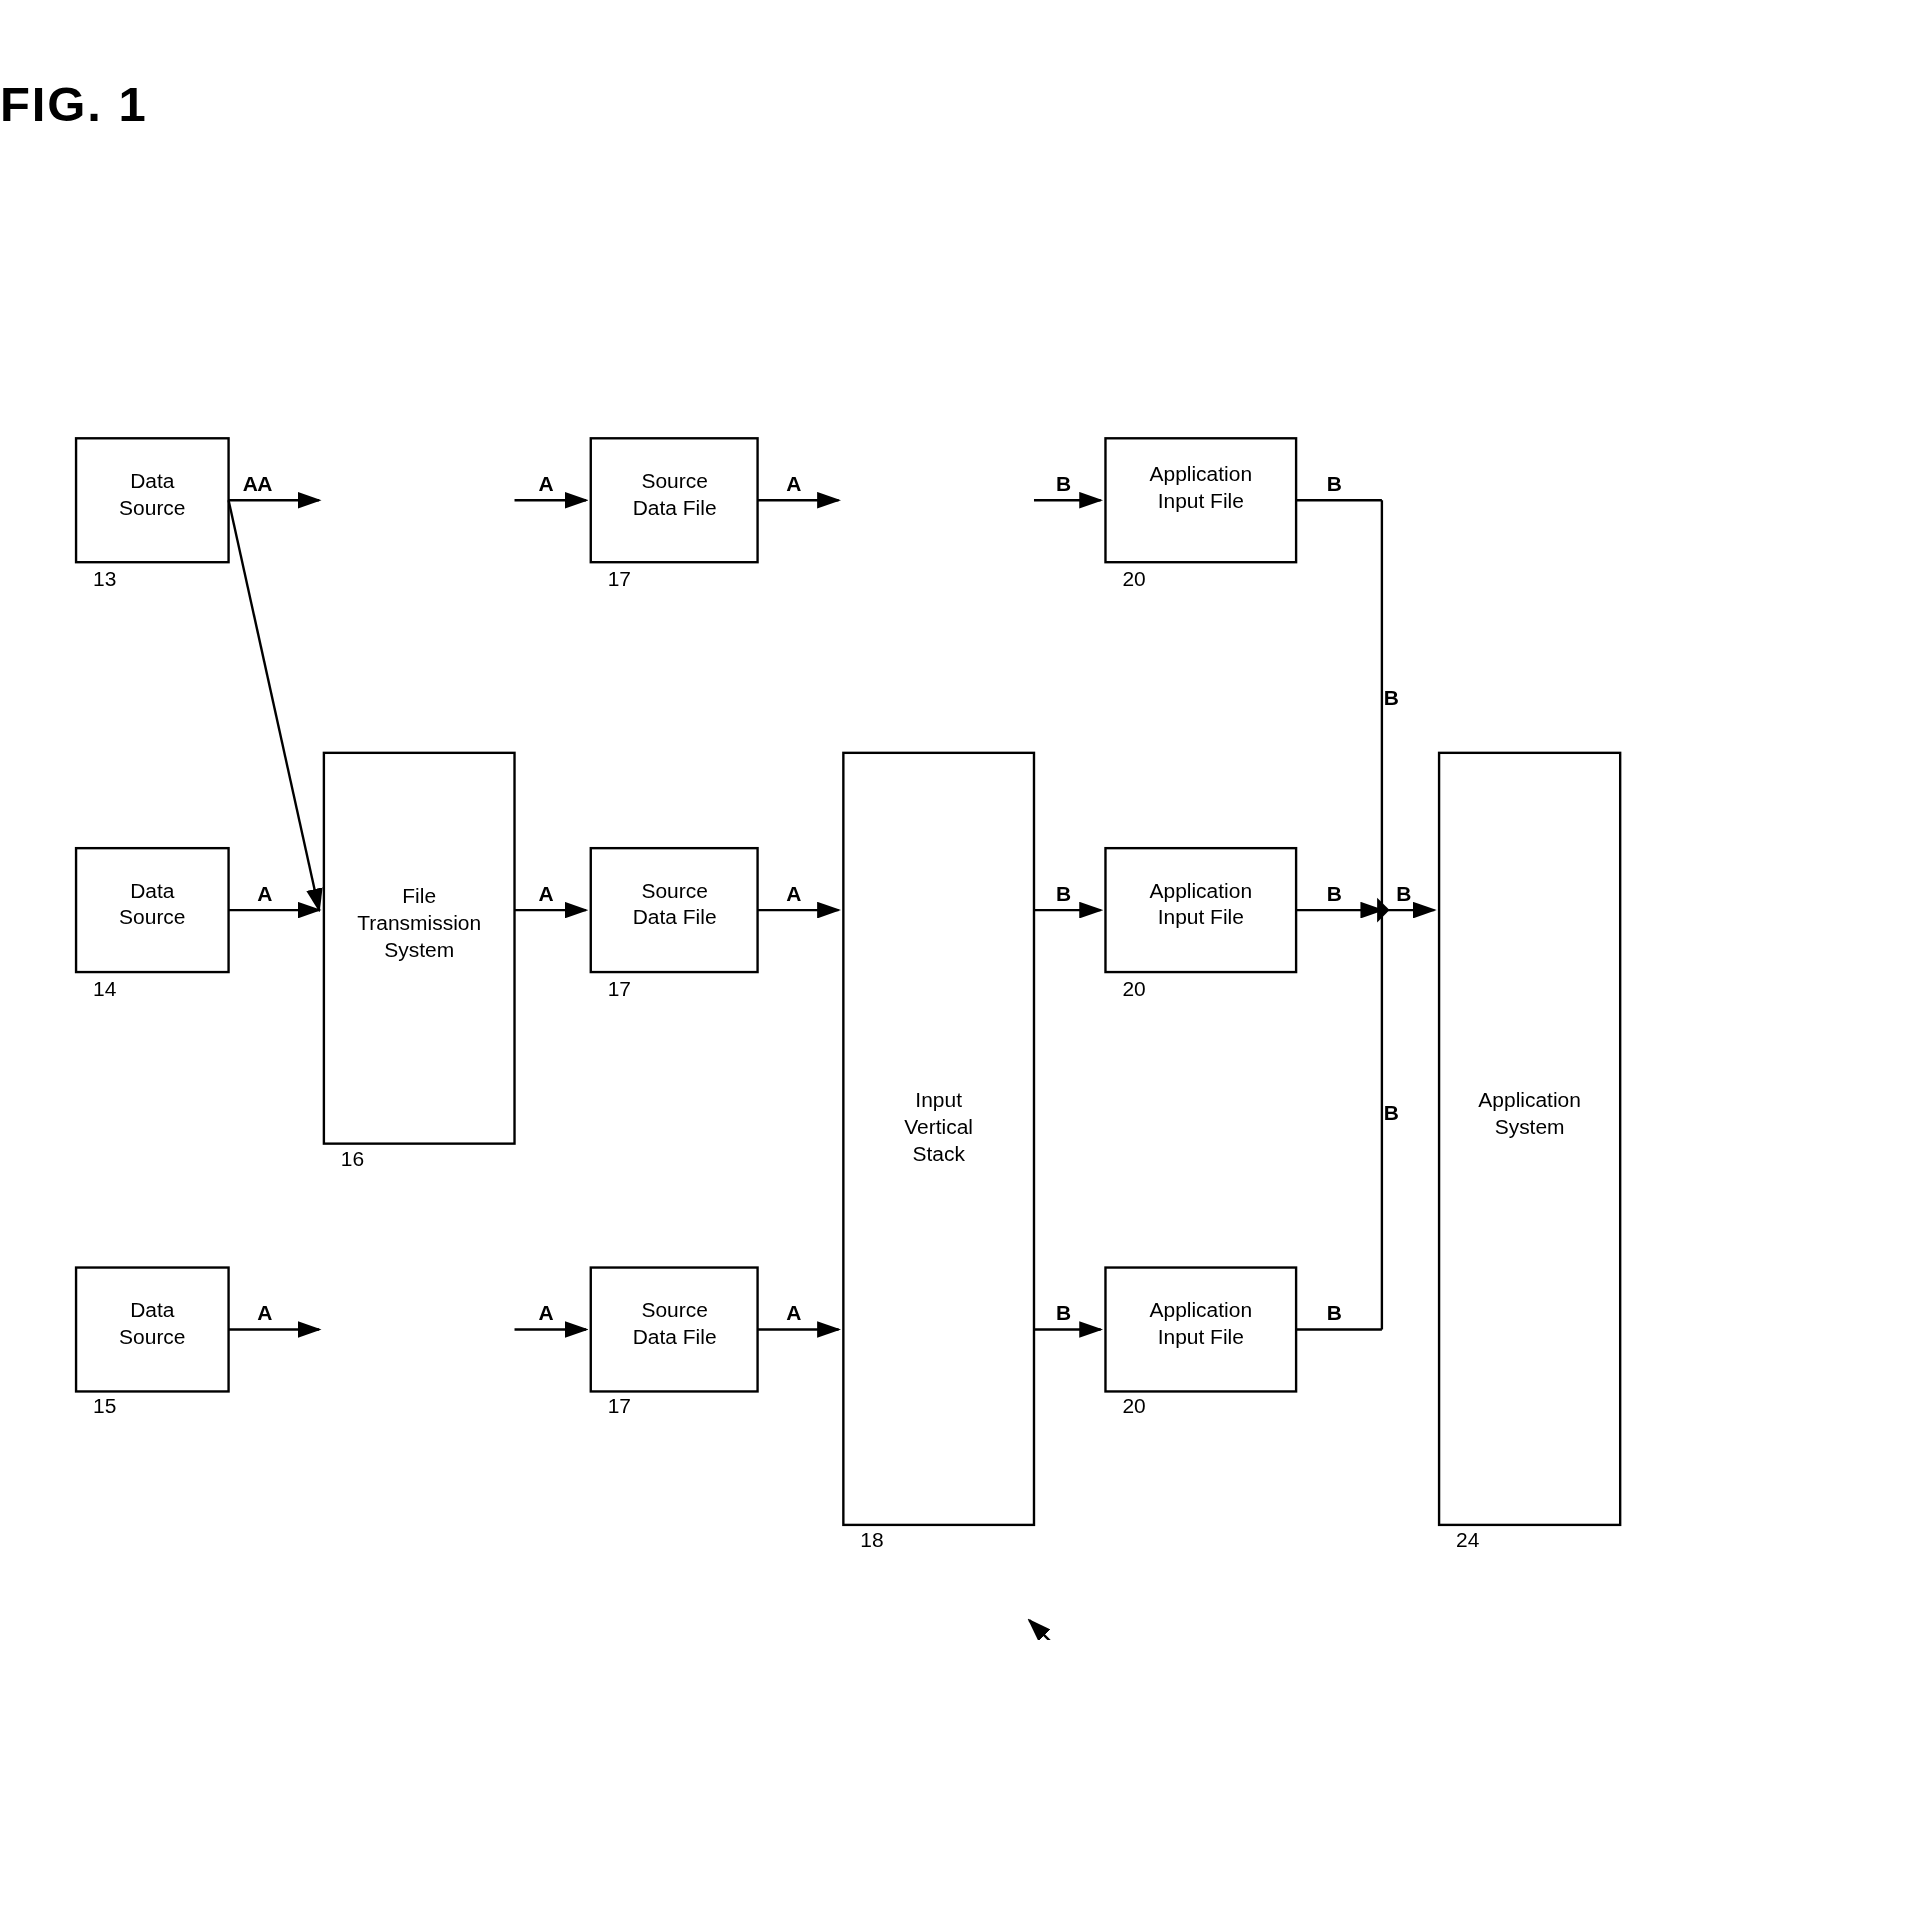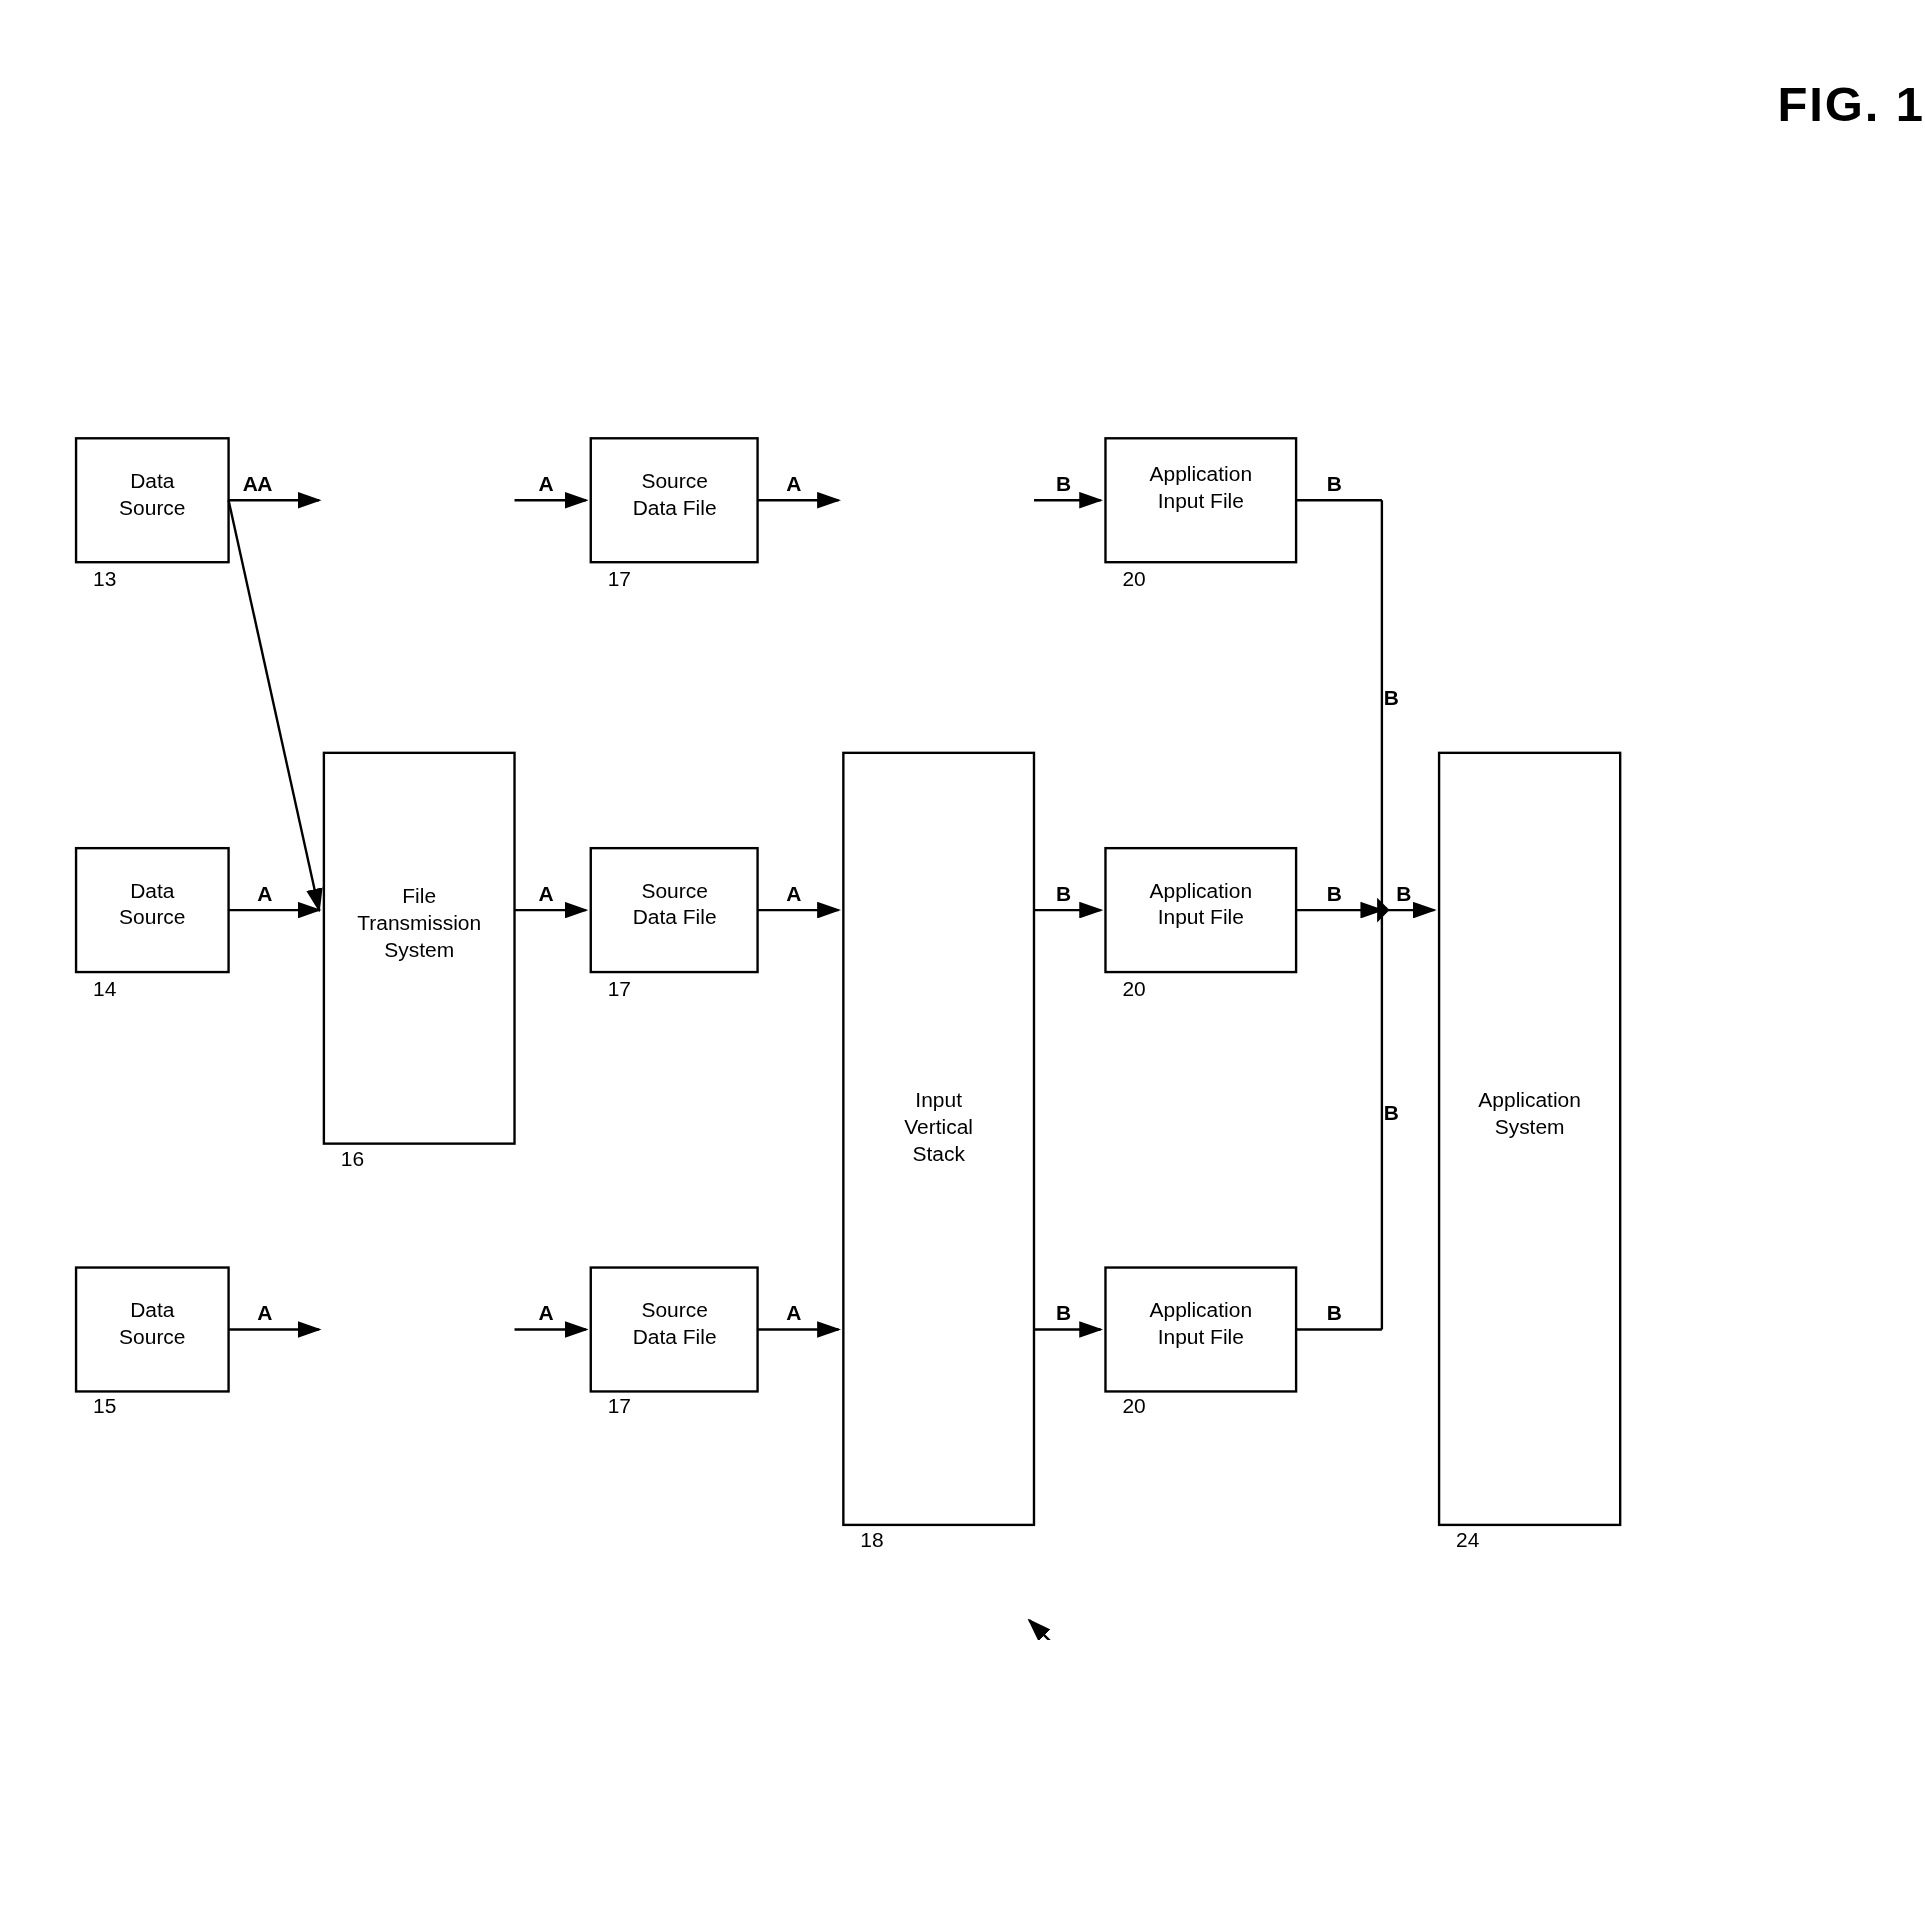--- a/index.html
+++ b/index.html
@@ -6,21 +6,21 @@
     body {
       background: #fff;
       font-family: Arial, sans-serif;
       width: 1925px;
       height: 1925px;
       position: relative;
       overflow: hidden;
     }
 
     .page-title {
-      text-align: right;
+      text-align: left;
       font-size: 49px;
       font-weight: bold;
       padding-top: 76px;
       letter-spacing: 1.9px;
     }
 
     .diagram-container {
       position: absolute;
       top: 266px;
       left: 57px;

